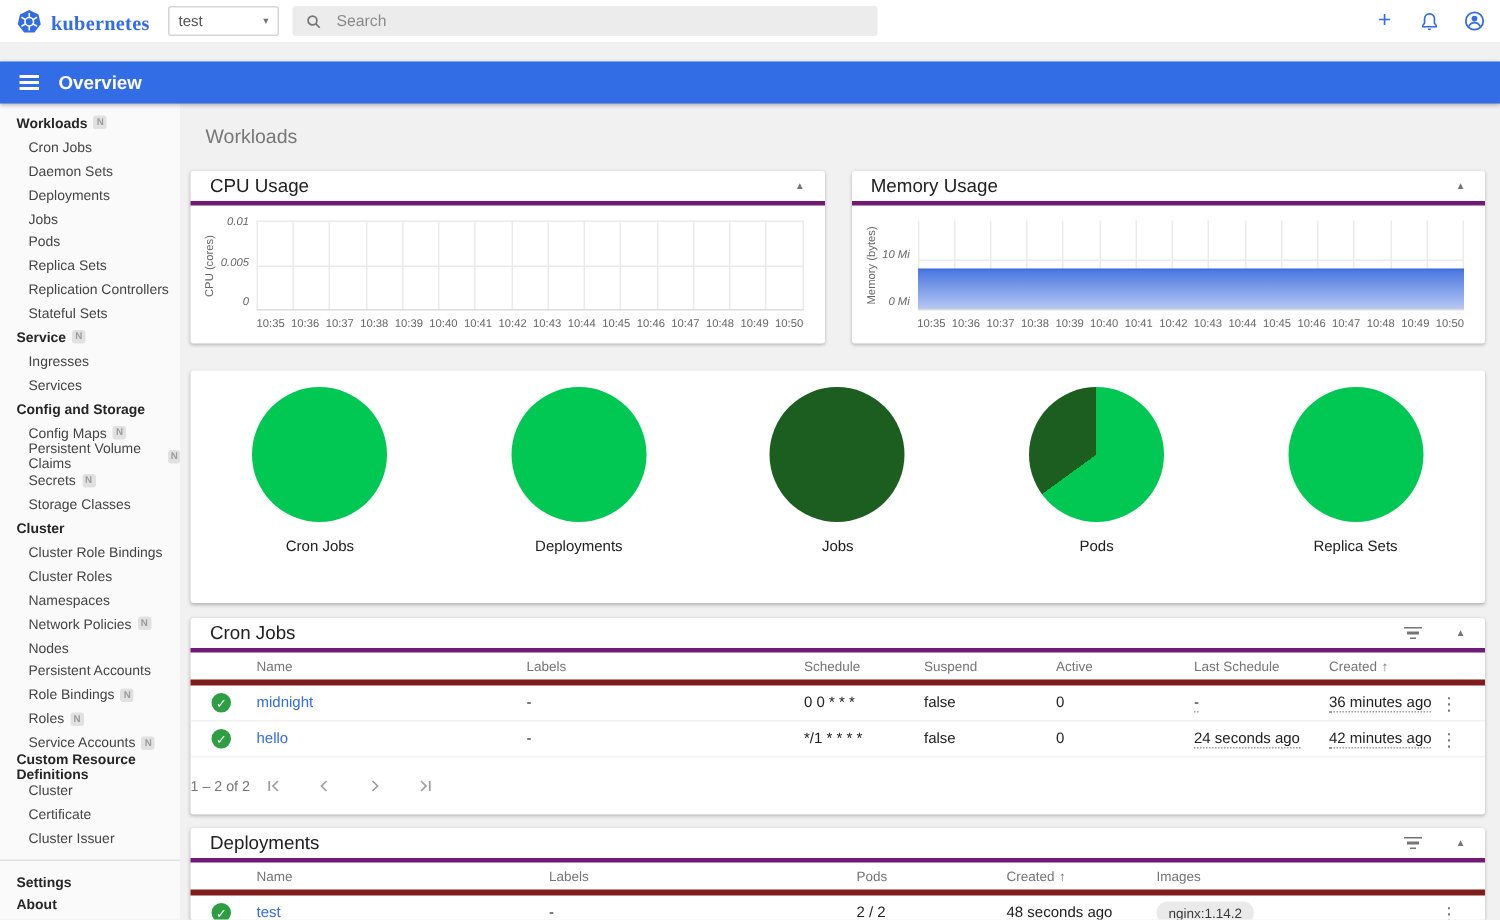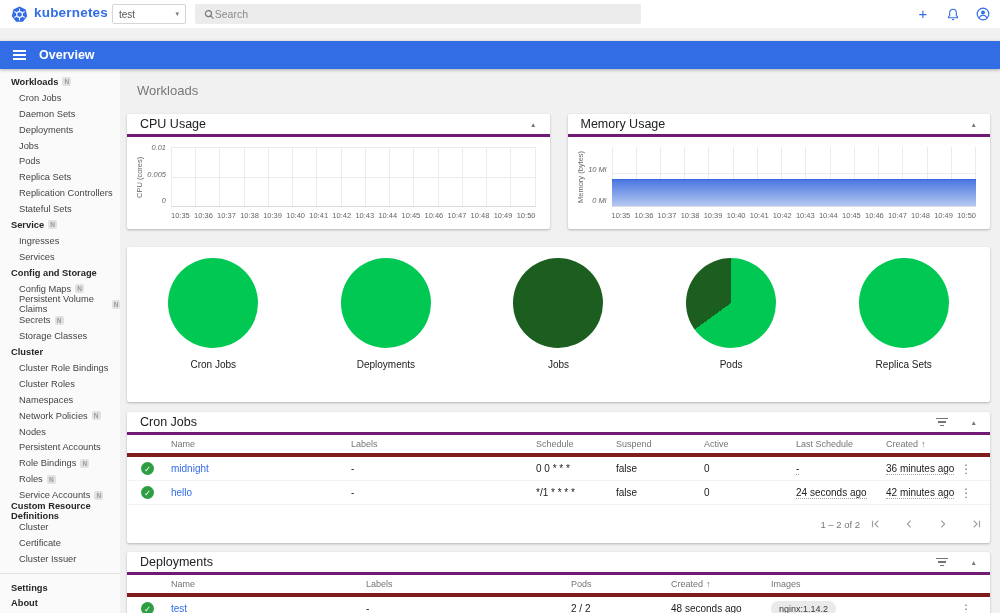--- a/index.html
+++ b/index.html
@@ -1,27 +1,27 @@
 <!DOCTYPE html>
 <html><head>
 <meta charset="utf-8">
 <style>
   * { margin:0; padding:0; box-sizing:border-box; }
   html,body { width:1000px; height:613px; overflow:hidden; }
   body { font-family:"Liberation Sans", sans-serif; background:#f1f1f1; color:#212121; }
 
   
   .header { height:28px; background:#fff; display:flex; align-items:center; }
-  .logo { display:flex; align-items:flex-start; gap:5px; margin-left:10px; width:102px; }
+  .logo { display:flex; align-items:flex-end; gap:5px; margin-left:10px; width:102px;font-family:Liberation Serif, serif; }
   .logo-text { color:#326de6; font-weight:bold; font-size:13.5px; letter-spacing:.2px; }
   .ns-select { width:74px; height:20px; border:1px solid #d5d5d5; border-radius:2px; background:#fff;
     display:flex; align-items:center; justify-content:space-between; padding:0 6px; font-size:10px; color:#555; cursor:pointer; }
   .ns-caret { font-size:7px; color:#757575; }
-  .searchbar { margin-left:9px; width:446px; height:20px; background:#ececec; border-radius:2px;
-    display:flex; align-items:center; padding:0 9px; }
+  .searchbar { margin-left:9px; width:390px; height:20px; background:#ececec; border-radius:2px;
+    display:flex; align-items:center; padding:0 9px; gap:10px; }
   .searchbar input { border:none; background:transparent; outline:none; font-size:10.5px; color:#444; width:100%;
     font-family:"Liberation Sans",sans-serif; }
   .searchbar input::placeholder { color:#8a8a8a; }
   .header-actions { margin-left:auto; margin-right:10px; display:flex; align-items:center; gap:16px; }
   .hdr-icon { color:#326de6; cursor:pointer; display:flex; align-items:center; justify-content:center; width:14px; height:14px; }
   .plus-glyph { font-size:15px; line-height:12px; font-weight:400; }
 
   
   .appbar { height:28px; background:#326de6; display:flex; align-items:center; gap:13px; padding-left:13px;
     box-shadow:0 1px 3px rgba(0,0,0,.3); position:relative; z-index:5;margin-top:13px; }
@@ -84,21 +84,21 @@
   .dep-cols  { grid-template-columns:30px 195px 205px 100px 100px 1fr 20px; }
   .thead { height:22px; font-size:9px; color:#757575; border-bottom:4px solid #7f1d1d; }
   .tbody-row { height:24px; font-size:10px; color:#212121; border-bottom:1px solid #f2f2f2; }
   .sort-arrow { font-size:9px; color:#757575; margin-left:3px; }
   .check { width:13px; height:13px; border-radius:50%; background:#2e9e43; color:#fff; font-size:8.5px;
     display:flex; align-items:center; justify-content:center; }
   .link { color:#326de6; cursor:pointer; }
   .dotted { border-bottom:1px dotted #9e9e9e; display:inline-block; line-height:11px; cursor:pointer; }
   .chip { display:inline-block; background:#eaeaea; border-radius:9px; padding:2.5px 8px; font-size:9px; color:#3a3a3a; }
   .kebab { color:#757575; font-size:12px; text-align:center; cursor:pointer; }
-  .pager { height:38px; display:flex; align-items:center; justify-content:flex-end; gap:10px; padding-right:8px;
+  .pager { height:38px; display:flex; align-items:center; gap:10px; padding-right:8px;
     font-size:9.5px; color:#757575; }
   .pager-btns { display:flex; gap:24px; align-items:center; }
   .pg { cursor:pointer; display:flex; }
 </style>
 </head>
 <body>
 
 <div class="header">
   <div class="logo">
     <svg width="19" height="19" viewBox="0 0 24 24">

